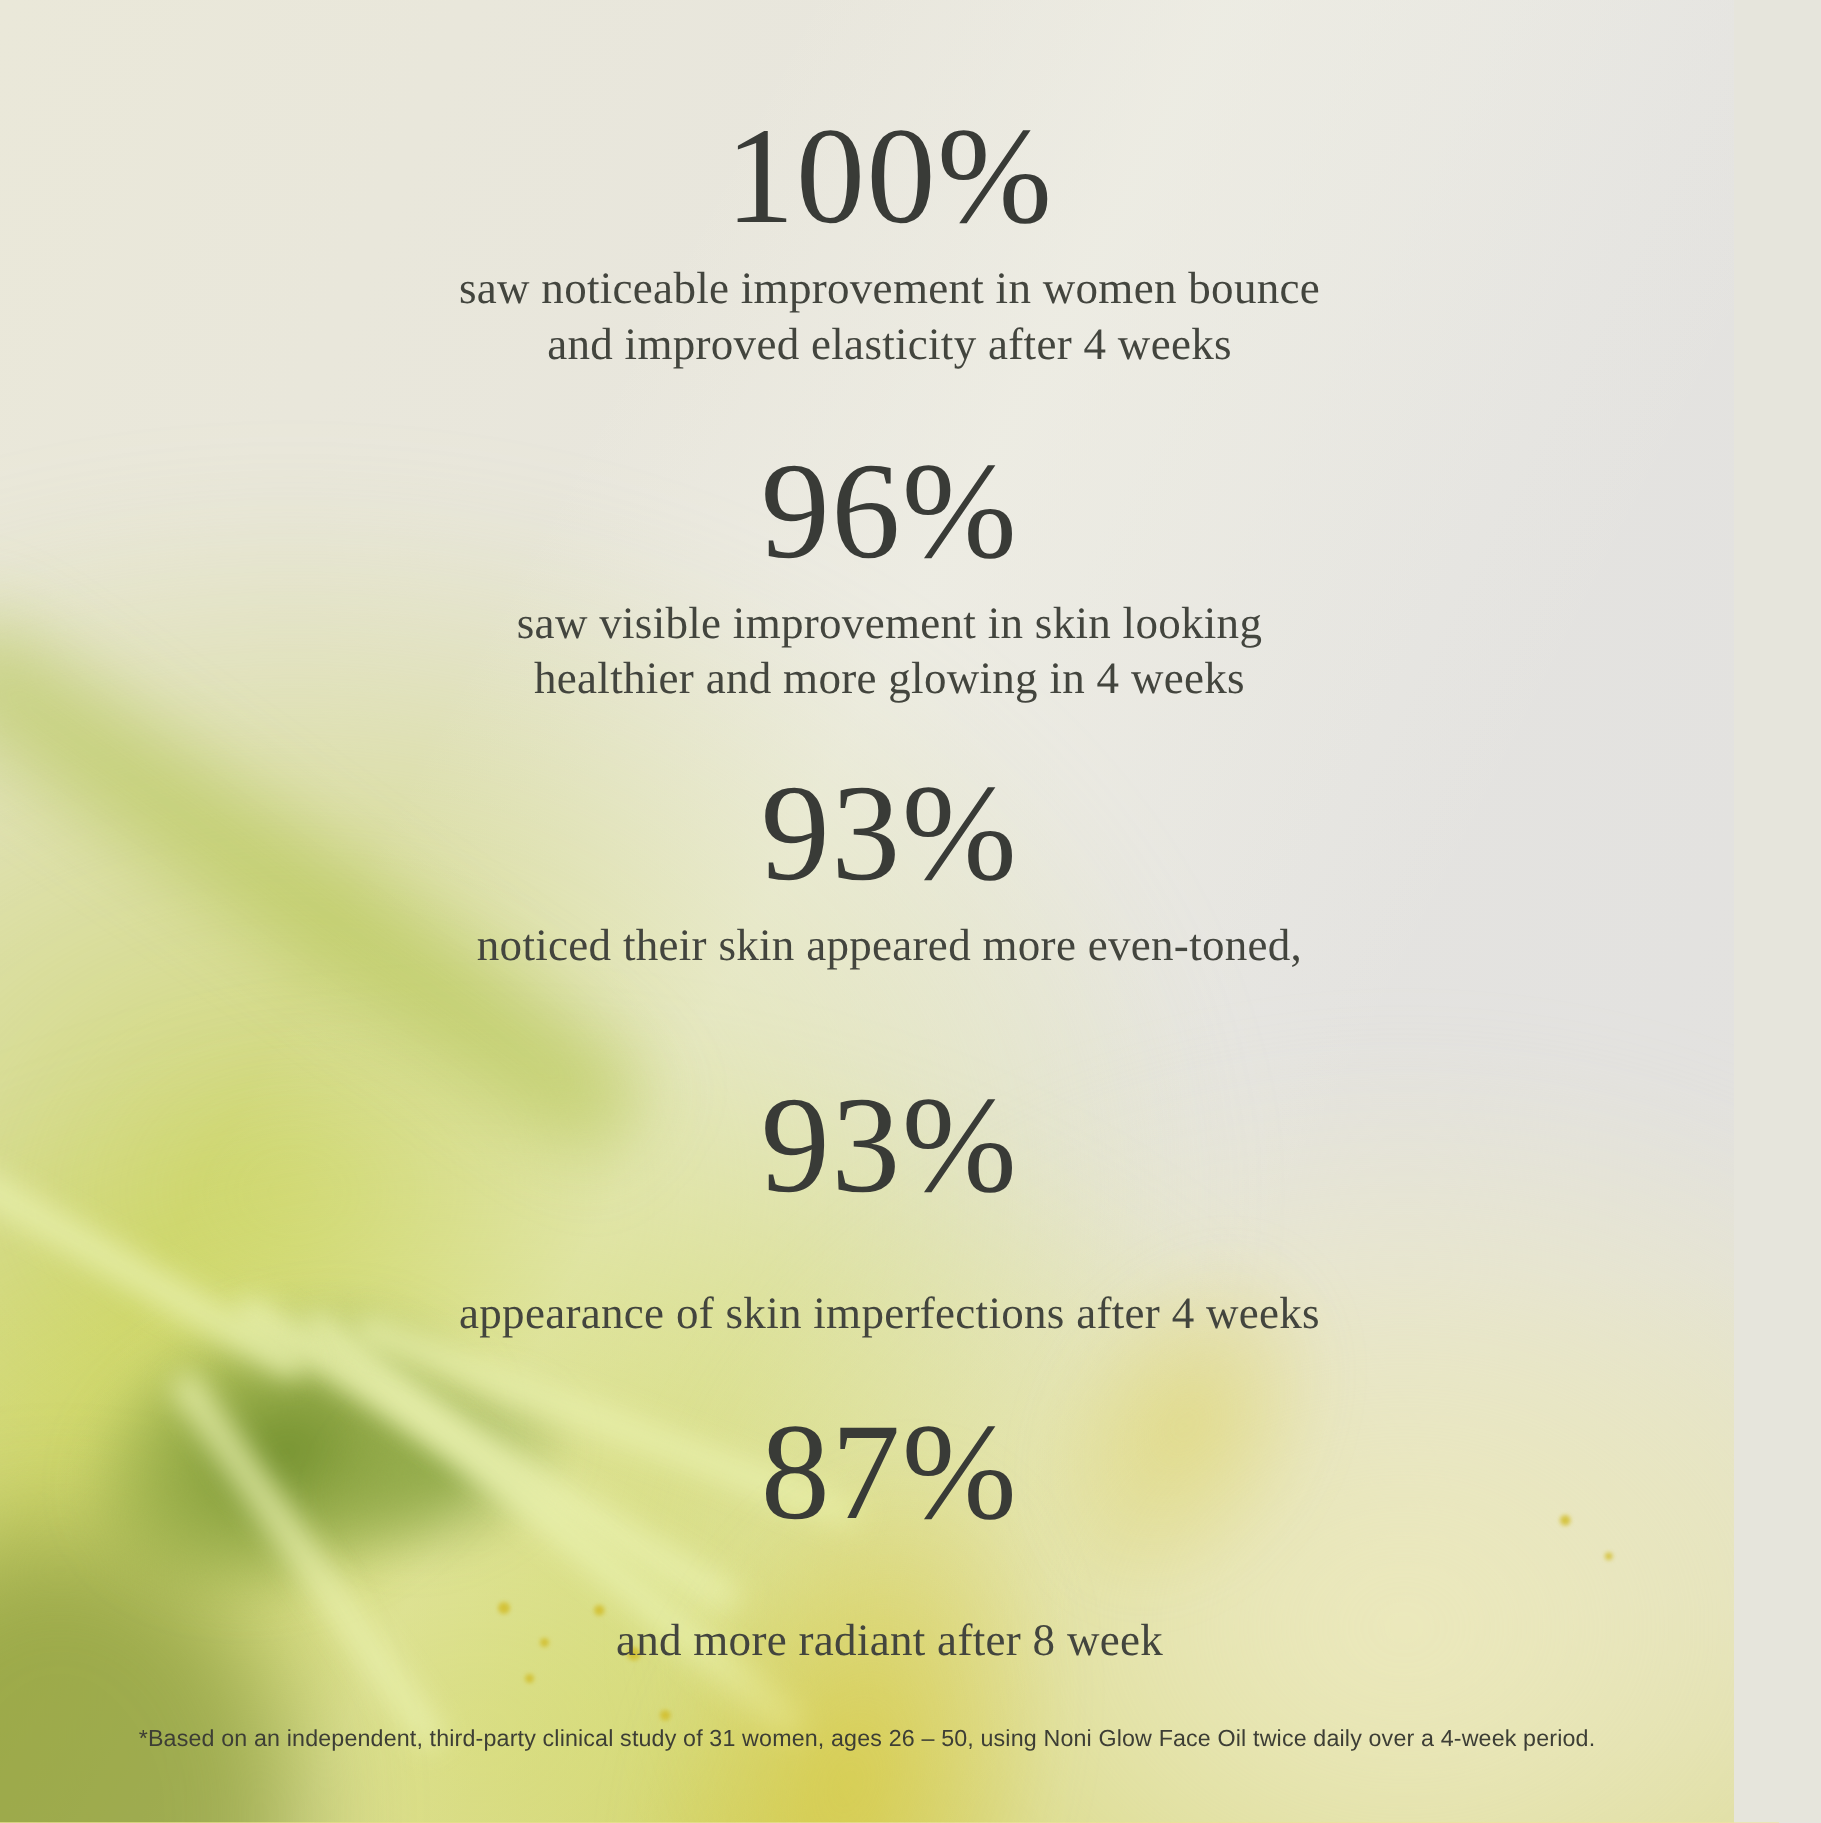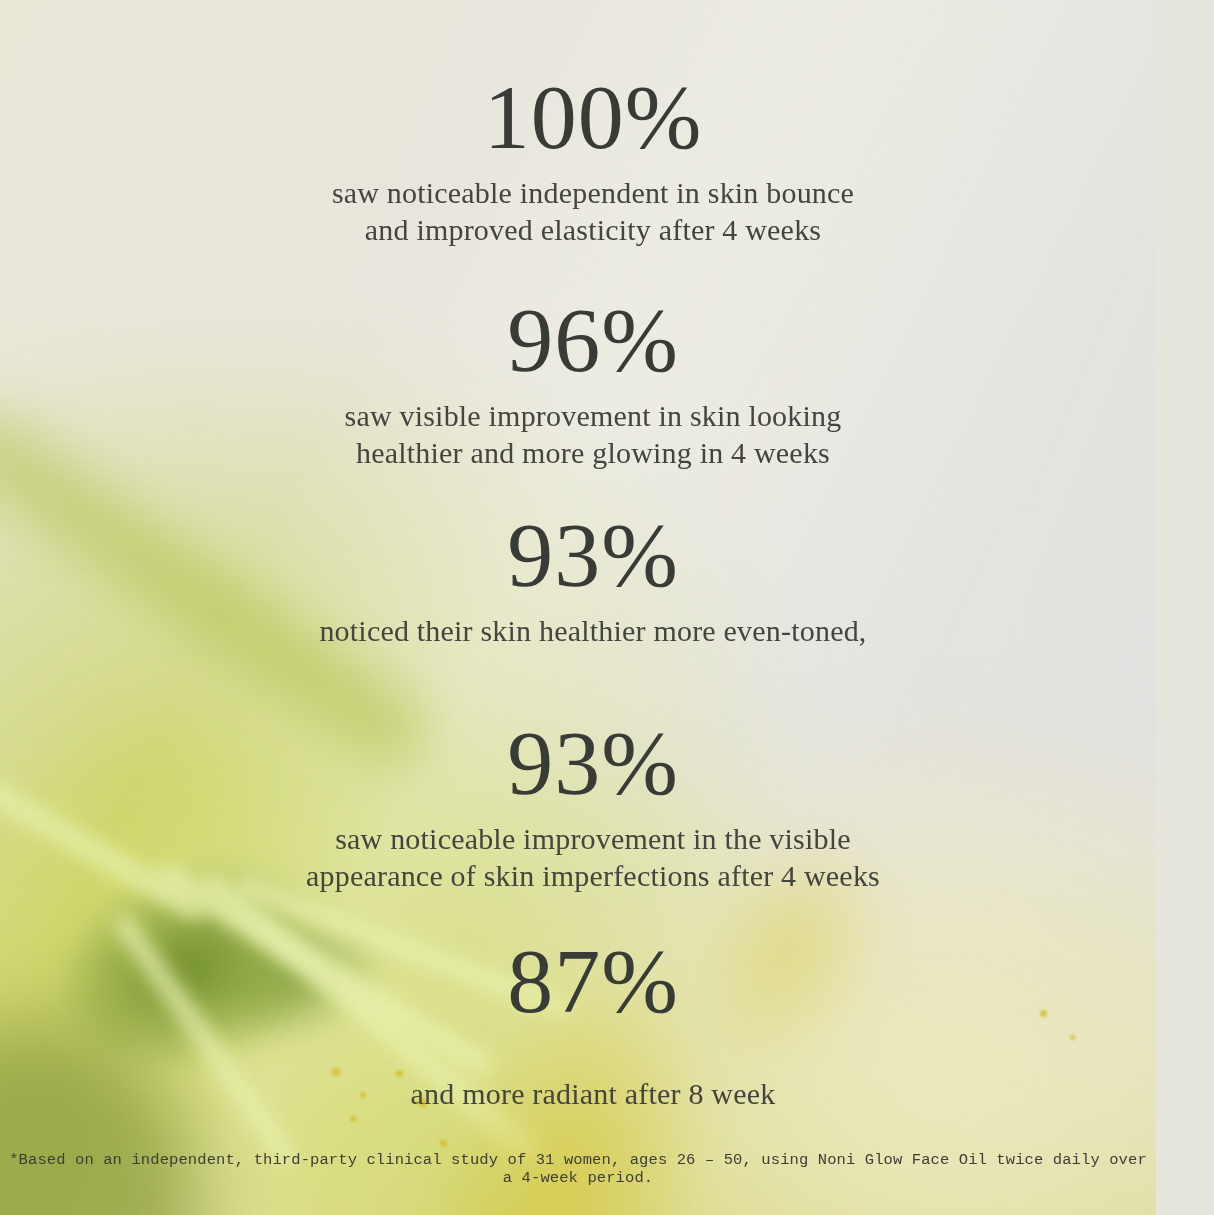--- a/index.html
+++ b/index.html
@@ -129,21 +129,21 @@
   .b3 { top: 504px; }
   .b4 { top: 712px; }
   .b5 { top: 930px; }
 
   .footnote {
     position: absolute;
     left: 0;
     top: 1151px;
     width: 100%;
     text-align: center;
-    font-family: Liberation Mono, monospace;
+    font-family: Liberation Sans, sans-serif;
     font-size: 15.5px;
     letter-spacing: 0.1px;
     color: #3d3e35;
   }
 </style>
 </head>
 <body>
 
 <div class="canvas">
 
@@ -173,44 +173,44 @@
     <div class="pollen p6"></div>
     <div class="pollen p7"></div>
     <div class="pollen p8"></div>
   </div>
 
   <div class="stats-layer">
 
     <section class="stat b1">
       <div class="stat-value">100%</div>
       <div class="stat-desc">
-        <span>saw noticeable independent in skin bounce</span><br>
+        <span>saw noticeable improvement in women bounce</span><br>
         <span>and improved elasticity after 4 weeks</span>
       </div>
     </section>
 
     <section class="stat b2">
       <div class="stat-value">96%</div>
       <div class="stat-desc">
         <span>saw visible improvement in skin looking</span><br>
         <span>healthier and more glowing in 4 weeks</span>
       </div>
     </section>
 
     <section class="stat b3">
       <div class="stat-value">93%</div>
       <div class="stat-desc">
-        <span>noticed their skin healthier more even-toned,</span><br>
+        <span>noticed their skin appeared more even-toned,</span><br>
       </div>
     </section>
 
     <section class="stat b4">
       <div class="stat-value">93%</div>
       <div class="stat-desc">
-        <span>saw noticeable improvement in the visible</span><br>
+        <br>
         <span>appearance of skin imperfections after 4 weeks</span>
       </div>
     </section>
 
     <section class="stat b5">
       <div class="stat-value">87%</div>
       <div class="stat-desc">
         <br>
         <span>and more radiant after 8 week</span>
       </div>

